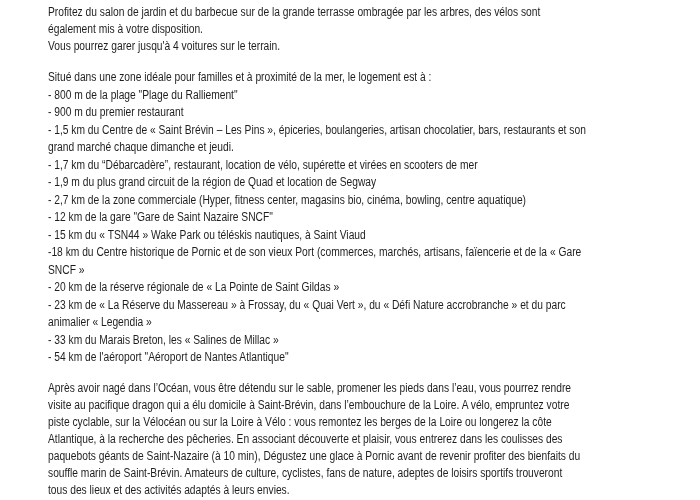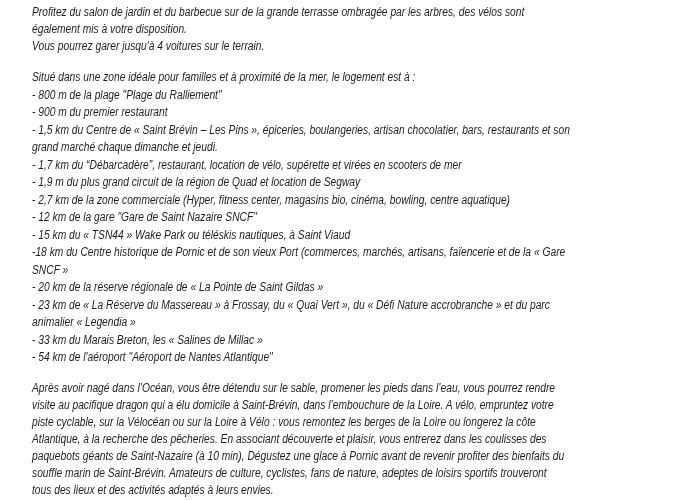--- a/index.html
+++ b/index.html
@@ -5,22 +5,21 @@
   html, body { margin: 0; padding: 0; }
   body {
     width: 700px;
     height: 500px;
     background: #ffffff;
     overflow: hidden;
     font-family: "Liberation Sans", sans-serif;
     color: #1e1e1e;
   }
   .doc {
-    padding: 4px 0 0 32px;
-    font-style: italic;
+    padding: 4px 0 0 48px;
   }
   
   .scale {
     transform: scaleX(0.82);
     transform-origin: 0 0;
     width: 820px;
   }
   .para { margin: 0; }
   .para .line {
     white-space: nowrap;

